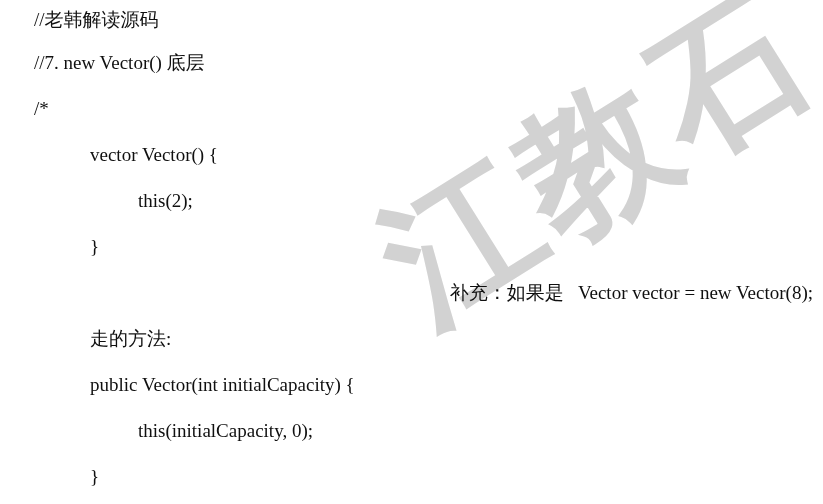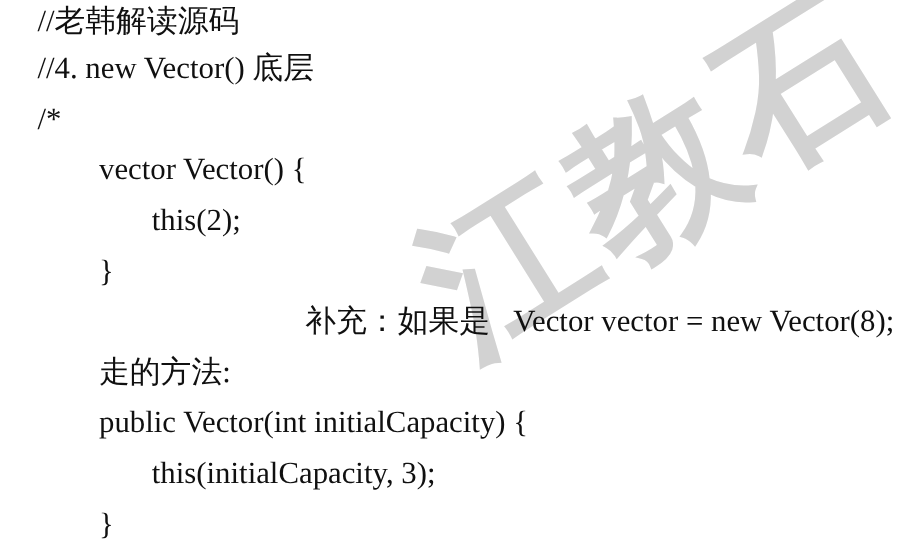--- a/index.html
+++ b/index.html
@@ -43,21 +43,21 @@
     transform: rotate(-32deg);
     transform-origin: 60% 40%;
     white-space: nowrap;
   }
   #content {
     position: relative;
     z-index: 2;
     padding: 0 10px 0 34px;
   }
   .line {
-    font-size: 28px;
+    font-size: 19px;
     line-height: 46px;
     height: 46px;
     white-space: pre;
     color: #101010;
   }
   .indent-0 { padding-left: 0px; }
   .indent-1 { padding-left: 20px; text-align: right; }
   .indent-2 { padding-left: 56px; }
   .indent-3 { padding-left: 104px; }
   .first-line { line-height: 40px; height: 40px; }
@@ -66,25 +66,25 @@
 <body>
 
 <div id="page">
 
   <div id="watermark">
     <span>江教石</span>
   </div>
 
   <div id="content">
     <div class="line indent-0 first-line">//老韩解读源码</div>
-    <div class="line indent-0">//4. new Vector() 底层</div>
+    <div class="line indent-0">//7. new Vector() 底层</div>
     <div class="line indent-0">/*</div>
     <div class="line indent-2">vector Vector() {</div>
     <div class="line indent-3">this(2);</div>
     <div class="line indent-2">}</div>
     <div class="line indent-1">补充：如果是   Vector vector = new Vector(8);</div>
     <div class="line indent-2">走的方法:</div>
     <div class="line indent-2">public Vector(int initialCapacity) {</div>
-    <div class="line indent-3">this(initialCapacity, 3);</div>
+    <div class="line indent-3">this(initialCapacity, 0);</div>
     <div class="line indent-2">}</div>
   </div>
 
 </div>
 
 </body></html>

